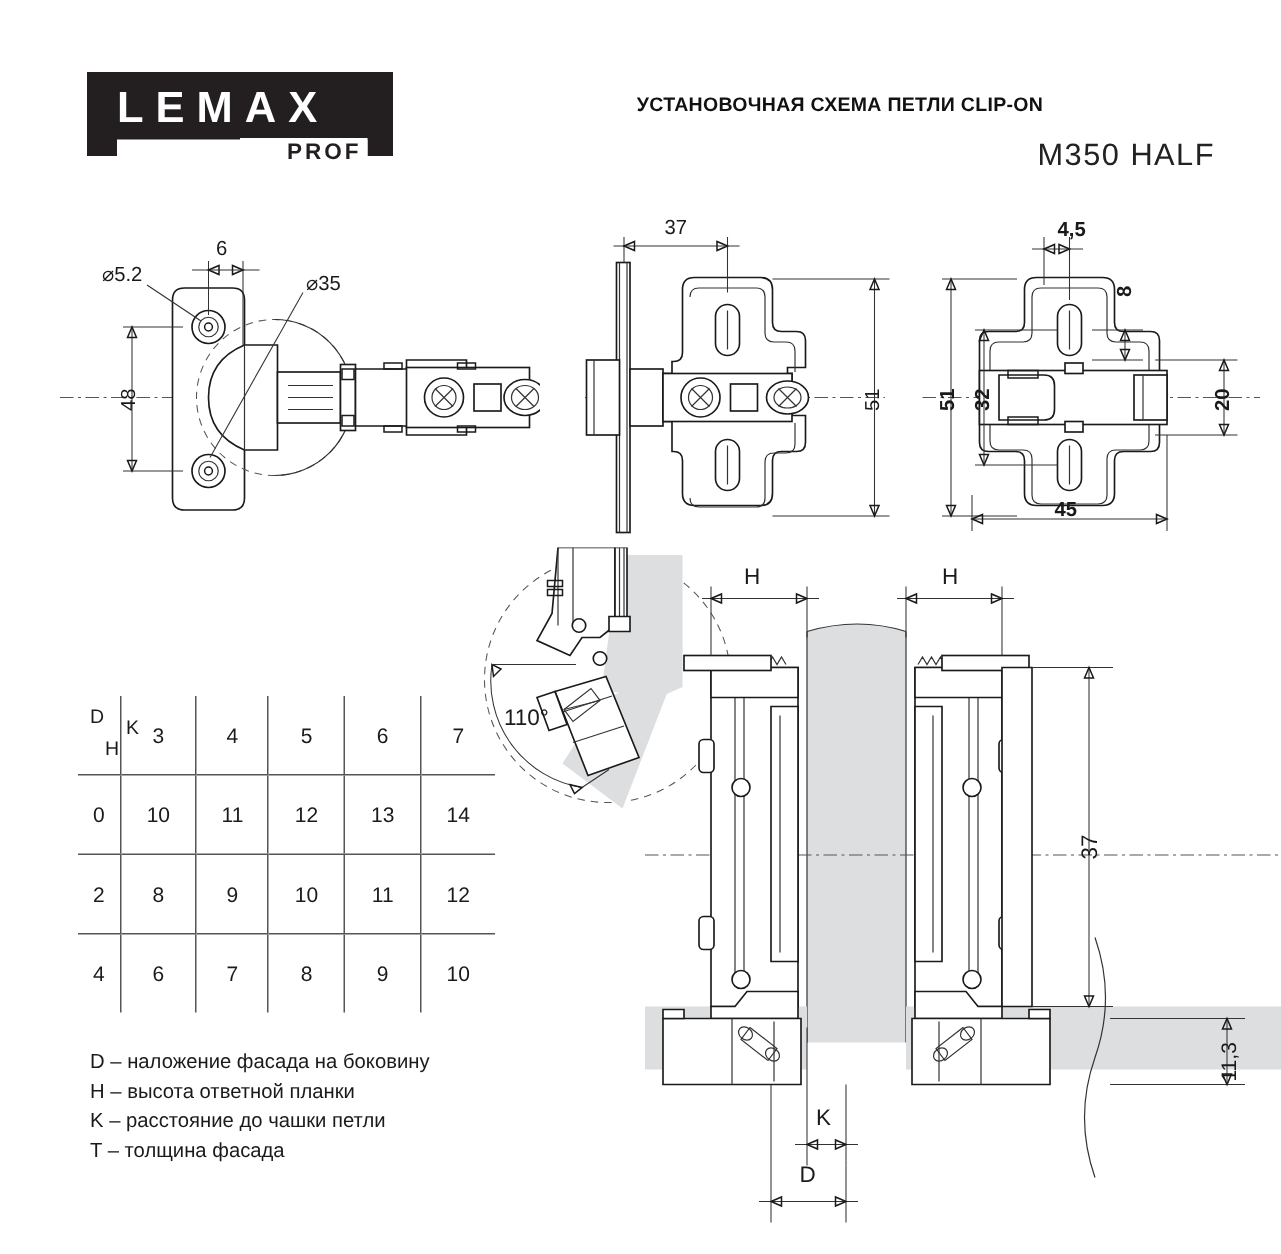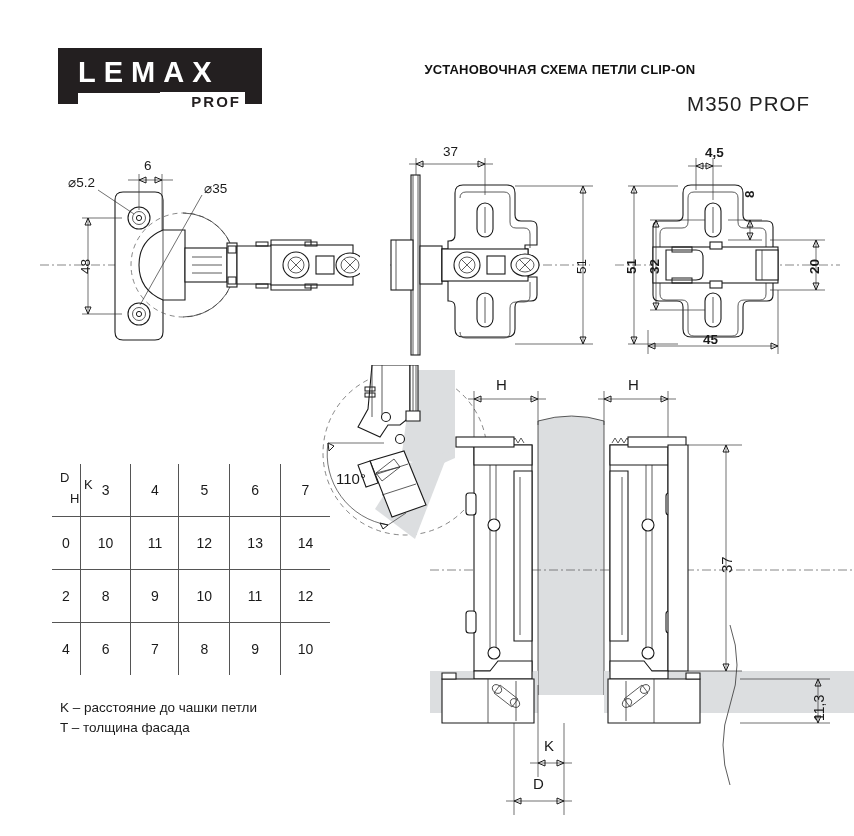--- a/index.html
+++ b/index.html
@@ -57,21 +57,21 @@
 </head>
 <body>
 
 <div id="header">
   <div id="logo-box">
     <div id="logo-word">LEMAX</div>
     <div id="logo-bar"></div>
     <div id="logo-prof">PROF</div>
   </div>
   <div id="title-main">УСТАНОВОЧНАЯ СХЕМА ПЕТЛИ CLIP-ON</div>
-  <div id="title-sub">M350 PROF</div>
+  <div id="title-sub">M350 HALF</div>
 </div>
 
 <div style="position:absolute;left:20px;top:150px;width:340px;height:210px;">
   <svg width="340" height="210" viewBox="0 0 340 210">
 
     <line class="ctr" x1="20" y1="115" x2="335" y2="115"></line>
 
     <path class="body" d="M95 50 q0,-8 8,-8 h32 q8,0 8,8 v132 q0,8 -8,8 h-32 q-8,0 -8,-8 z"></path>
 
     <circle class="body" cx="119" cy="68" r="11"></circle>
@@ -437,15 +437,17 @@
           <td>7</td>
           <td>8</td>
           <td>9</td>
           <td>10</td>
         </tr>
       </tbody>
   </table>
 </div>
 
 <div id="legend">
+  <div>D – наложение фасада на боковину</div>
+  <div>H – высота ответной планки</div>
   <div>K – расстояние до чашки петли</div>
   <div>T – толщина фасада</div>
 </div>
 
 </body></html>

